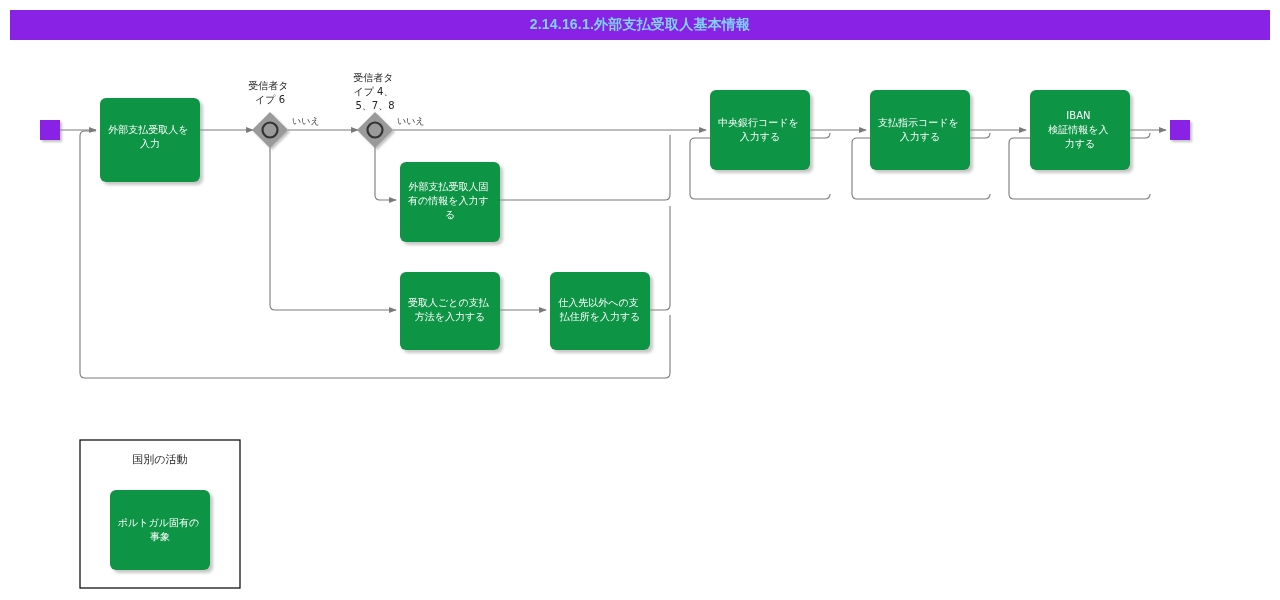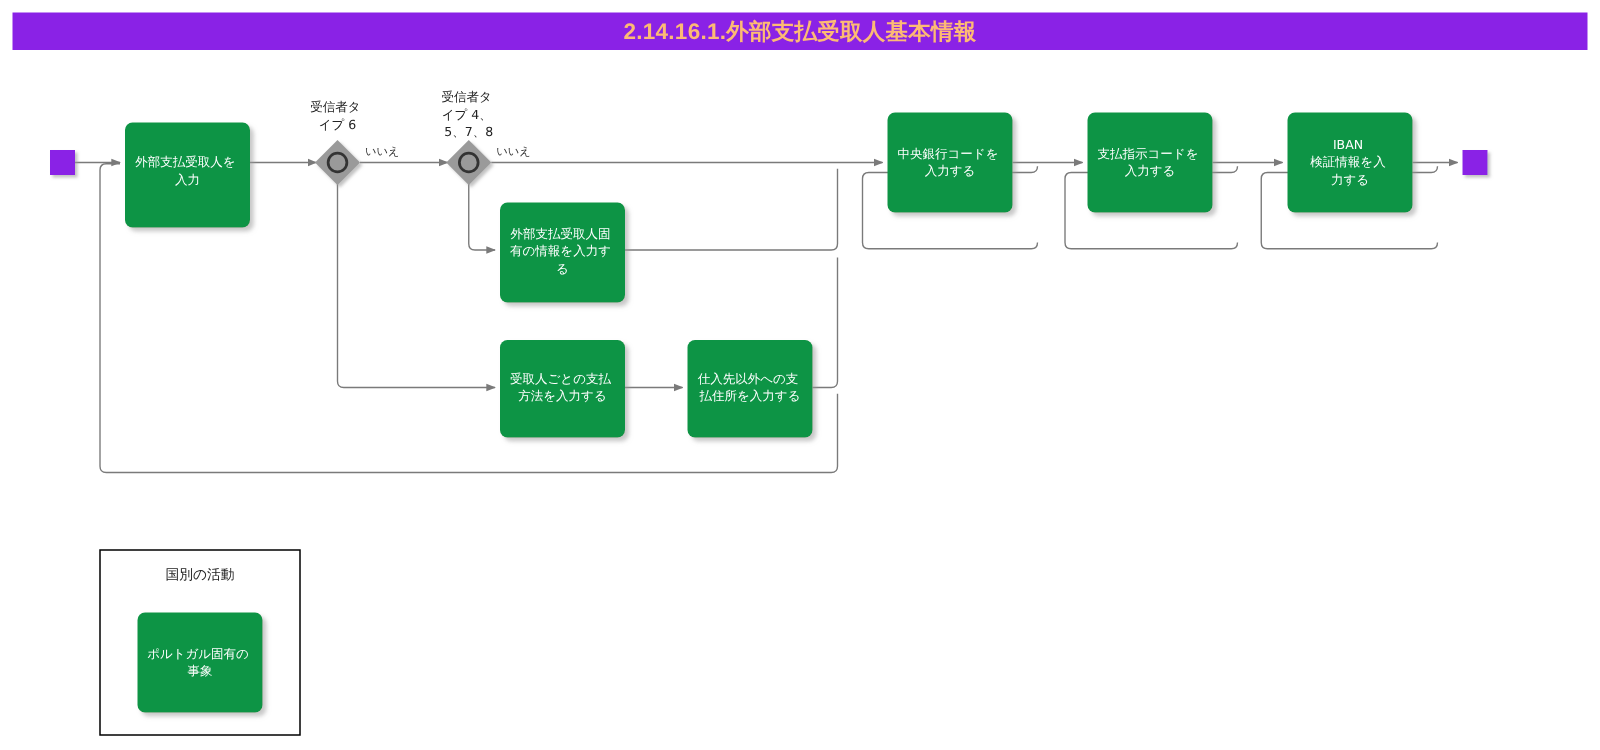--- a/index.html
+++ b/index.html
@@ -1,21 +1,21 @@
 <!DOCTYPE html>
 <html><head>
 <meta charset="utf-8">
 <style>
   html,body{margin:0;padding:0;background:#ffffff;}
   body{width:1280px;height:600px;overflow:hidden;
        font-family:"Liberation Sans","DejaVu Sans",sans-serif;}
   #page{position:relative;width:1280px;height:600px;background:#fff;}
   #title-bar{position:absolute;left:10px;top:10px;width:1260px;height:30px;
              background:#8a22e6;display:flex;align-items:center;justify-content:center;}
-  #title-bar .t{color:#fdba74;font-size:18px;font-weight:bold;letter-spacing:.2px;}
+  #title-bar .t{color:#7dd3fc;font-size:14px;font-weight:bold;letter-spacing:.2px;}
   svg{position:absolute;left:0;top:0;}
   .node-label{fill:#ffffff;font-size:10px;font-family:"DejaVu Sans",sans-serif;}
   .edge-label{fill:#333333;font-size:9px;font-family:"DejaVu Sans",sans-serif;}
   .gw-label{fill:#222222;font-size:10px;font-family:"DejaVu Sans",sans-serif;}
   .legend-title{fill:#222222;font-size:11px;font-family:"DejaVu Sans",sans-serif;}
   .flowline{stroke:#7a7a7a;stroke-width:1.1;fill:none;}
 </style>
 </head>
 <body>
 

